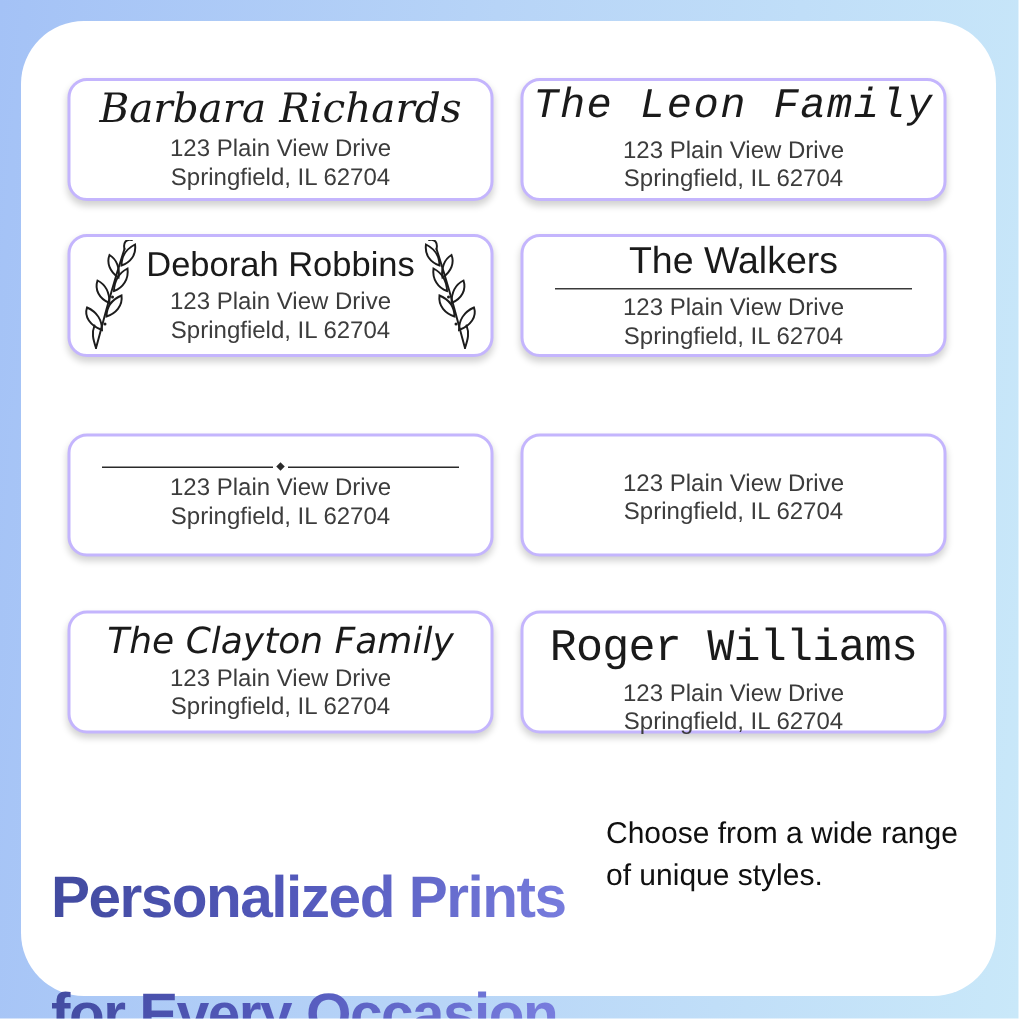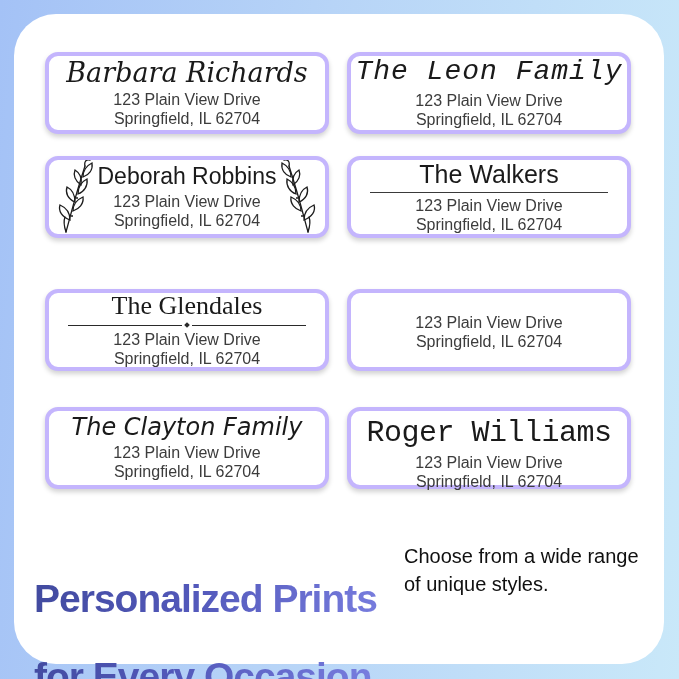--- a/index.html
+++ b/index.html
@@ -10,21 +10,21 @@
     background:linear-gradient(95deg,#a4c2f6 0%,#b7d4f7 45%,#c9e8f9 100%);
     overflow:hidden;
   }
   .card {
     position:absolute; left:14px; top:14px; right:15px; bottom:15px;
     background:#ffffff; border-radius:42px;
   }
   
   .label {
     position:absolute; width:284px; height:82px;
-    background:#ffffff; border:4px solid #c4b5fd; border-radius:13px;
+    background:#ffffff; border:2px solid #c4b5fd; border-radius:13px;
     box-shadow:0 3px 5px rgba(0,0,0,0.18);
     display:flex; flex-direction:column; align-items:center; justify-content:center;
     text-align:center;
   }
   .c1 { left:45px; }  .c2 { left:347px; }
   .r1 { top:52px; }   .r2 { top:156px; } .r3 { top:289px; } .r4 { top:407px; }
 
   .name { color:#1a1a1a; line-height:1.08; white-space:nowrap; }
   .name-script  { font-family:"DejaVu Serif", serif; font-style:italic; font-size:27px; }
   .name-script2 { font-family:Liberation Mono, monospace; font-style:italic; font-size:28px; letter-spacing:1px; }
@@ -124,21 +124,20 @@
 <div class="label c2 r2">
   <div class="name name-sans-lg">The Walkers</div>
   <div class="rule-plain"></div>
   <div class="addr">
     <div>123 Plain View Drive</div>
     <div>Springfield, IL 62704</div>
   </div>
 </div>
 
 <div class="label c1 r3">
-  <div class="name name-serif">The Glendales</div>
   <div class="rule-diamond">
     <span class="seg"></span>
     <span class="dot"></span>
     <span class="seg"></span>
   </div>
   <div class="addr">
     <div>123 Plain View Drive</div>
     <div>Springfield, IL 62704</div>
   </div>
 </div>

